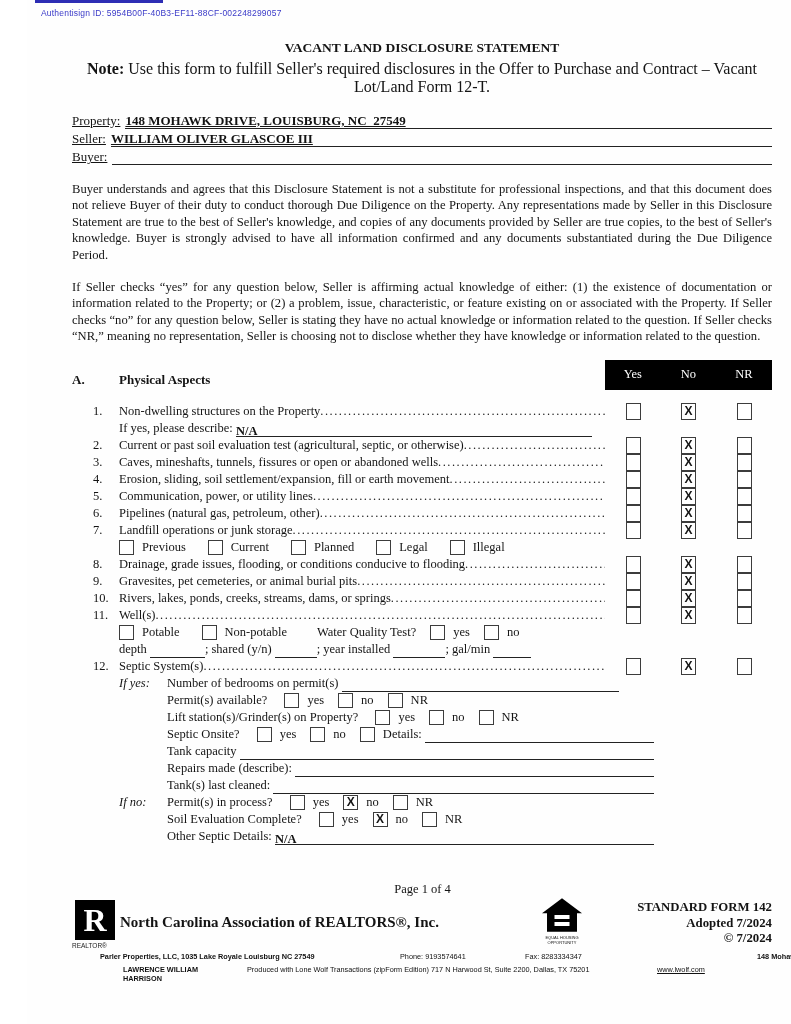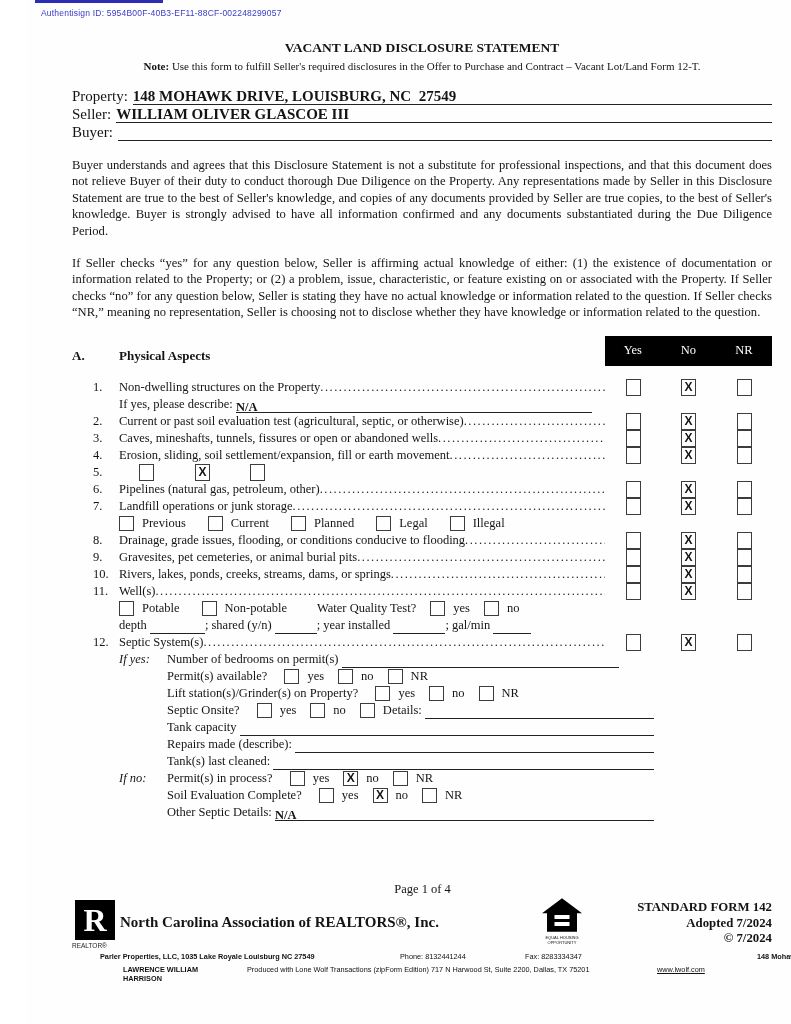--- a/index.html
+++ b/index.html
@@ -3,23 +3,23 @@
 <meta charset="utf-8">
 <style>
   html,body { margin:0; padding:0; background:#ffffff; }
   .page { position:relative; width:791px; height:1024px; background:#fefefe;
           font-family:"Liberation Serif", serif; color:#141414; overflow:hidden;margin-left:27px; }
   .topstrip { position:absolute; top:0; left:8px; width:128px; height:3px; background:#2d2db4; }
   .auth { position:absolute; top:8px; left:14px; font-family:"Liberation Sans",sans-serif;
           font-size:8.5px; color:#3a3ac8; letter-spacing:0.2px; }
   .content { position:absolute; top:40px; left:45px; width:700px; }
   .title { text-align:center; font-weight:bold; font-size:13.5px; }
-  .note { text-align:center; font-size:11px; margin-top:4px; }
+  .note { text-align:center; font-size:16px; margin-top:4px; }
   .note b { font-weight:bold; }
-  .fields { margin-top:15px; font-size:15px; }
+  .fields { margin-top:15px; font-size:13px;text-decoration:underline; }
   .frow { display:flex; align-items:flex-end; height:18px; }
   .ffill { flex:1; border-bottom:1.2px solid #222; margin-left:5px; font-weight:bold;
            white-space:pre; line-height:15px; }
   .para { font-size:12.6px; line-height:16.4px; text-align:justify; margin-top:16px; }
   .seca { margin-top:15px; display:flex; align-items:flex-end; }
   .seca-left { flex:1; display:flex; font-size:13px; font-weight:bold; padding-bottom:2px; }
   .seca-letter { width:47px; }
   .seca-head { }
   .ynbar { width:167px; height:30px; background:#000; color:#fff; display:flex;
            align-items:center; font-size:12.5px; }
@@ -177,20 +177,24 @@
           </span>
         <span class="col">
             <span class="cb">X</span>
           </span>
         <span class="col">
             <span class="cb"></span>
           </span>
       </div>
       <div class="qrow">
         <span class="qnum">5.</span>
+        <span class="qbody">
+            <span class="qtext">Communication, power, or utility lines</span>
+            <span class="dots"></span>
+          </span>
         <span class="col">
             <span class="cb"></span>
           </span>
         <span class="col">
             <span class="cb">X</span>
           </span>
         <span class="col">
             <span class="cb"></span>
           </span>
       </div>
@@ -489,21 +493,21 @@
     </div>
     <div class="formblock">
       <div>STANDARD FORM 142</div>
       <div>Adopted 7/2024</div>
       <div>© 7/2024</div>
     </div>
   </div>
 
   <div class="fine fine1" style="position:absolute;">
     <span class="f-office">Parler Properties, LLC, 1035 Lake Royale Louisburg NC 27549</span>
-    <span class="f-phone">Phone: 8132441244</span>
+    <span class="f-phone">Phone: 9193574641</span>
     <span class="f-fax">Fax: 8283334347</span>
     <span class="f-ref">148 Mohawk</span>
   </div>
   <div class="fine fine2" style="position:absolute;">
     <span class="f-agent">LAWRENCE WILLIAM HARRISON</span>
     <span class="f-produced">Produced with Lone Wolf Transactions (zipForm Edition) 717 N Harwood St, Suite 2200, Dallas, TX  75201</span>
     <span class="f-url">www.lwolf.com</span>
   </div>
 </div>
 

